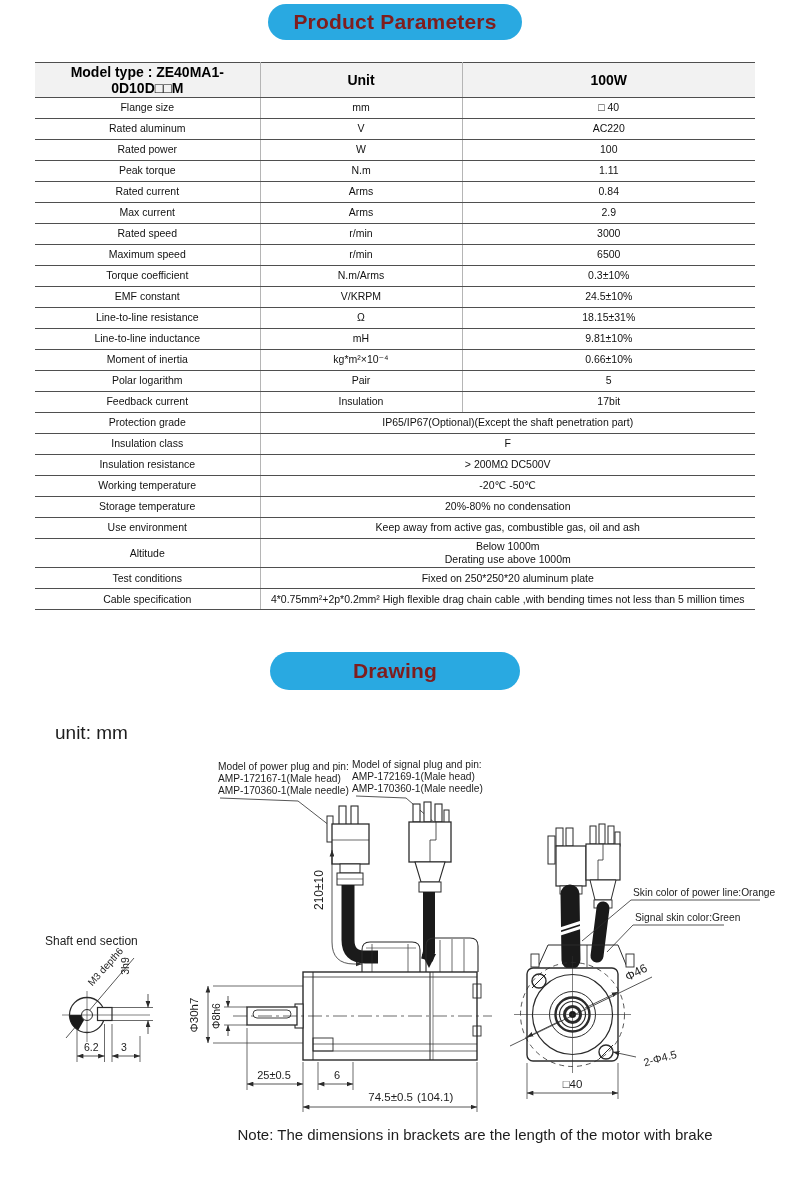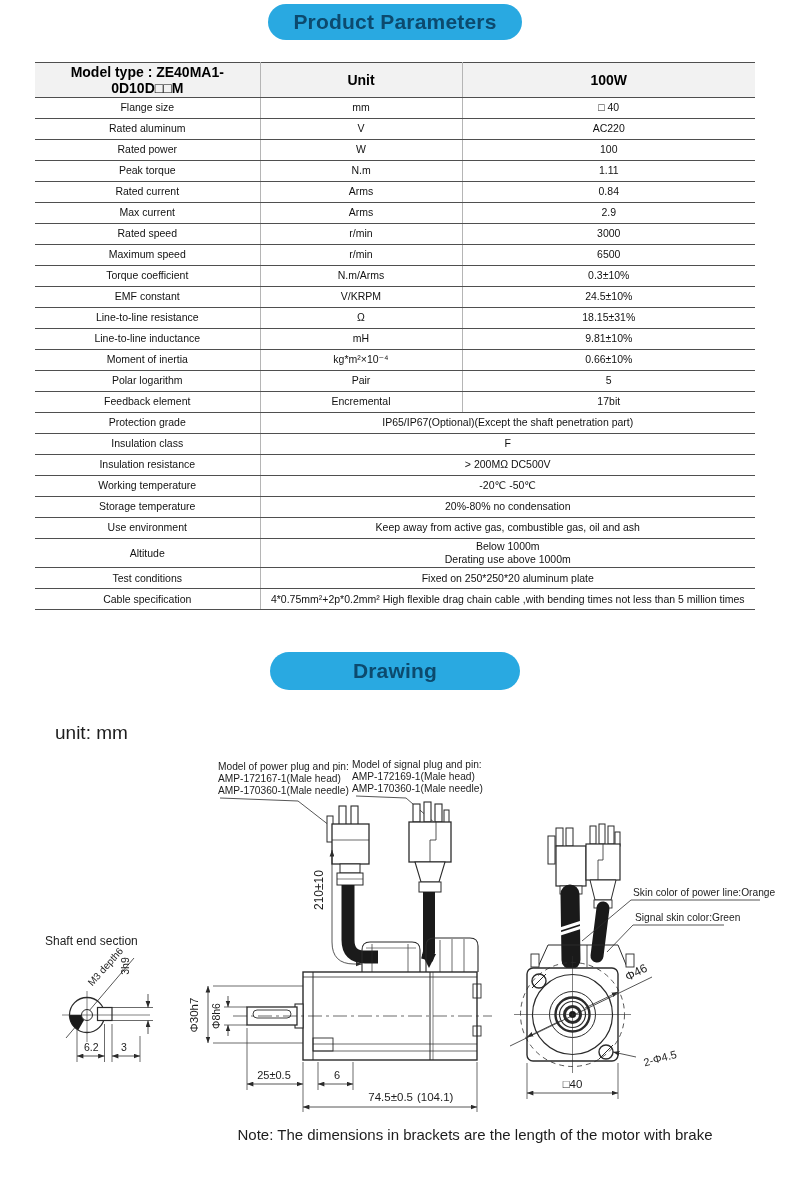--- a/index.html
+++ b/index.html
@@ -2,21 +2,21 @@
 <html><head>
 <meta charset="utf-8">
 <style>
   html,body{margin:0;padding:0;}
   body{
     width:790px;height:1180px;position:relative;background:#fff;
     font-family:"Liberation Sans","DejaVu Sans",sans-serif;color:#111;
   }
   .pill{
     position:absolute;left:50%;transform:translateX(-50%);
-    background:#29a9e1;color:#0c4a6e;border-radius:19px;
+    background:#29a9e1;color:#7f1d1d;border-radius:19px;
     display:flex;align-items:center;justify-content:center;
     font-weight:600;font-size:21px;letter-spacing:.2px;
   }
   .pill-params{top:4px;width:254px;height:36px;}
   .pill-drawing{top:652px;width:250px;height:38px;}
   .tablewrap{position:absolute;top:62px;left:35px;width:720px;}
   table{border-collapse:collapse;width:720px;table-layout:fixed;}
   th,td{
     border-bottom:1px solid #4f4f4f;text-align:center;vertical-align:middle;
     padding:1px 6px;overflow:hidden;
@@ -114,22 +114,22 @@
           <td class="c1">Moment of inertia</td>
           <td class="c2">kg*m²×10⁻⁴</td>
           <td>0.66±10%</td>
         </tr>
         <tr>
           <td class="c1">Polar logarithm</td>
           <td class="c2">Pair</td>
           <td>5</td>
         </tr>
         <tr>
-          <td class="c1">Feedback element</td>
-          <td class="c2">Encremental</td>
+          <td class="c1">Feedback current</td>
+          <td class="c2">Insulation</td>
           <td>17bit</td>
         </tr>
         <tr>
           <td class="c1">Protection grade</td>
           <td colspan="2">IP65/IP67(Optional)(Except the shaft penetration part)</td>
         </tr>
         <tr>
           <td class="c1">Insulation class</td>
           <td colspan="2">F</td>
         </tr>

